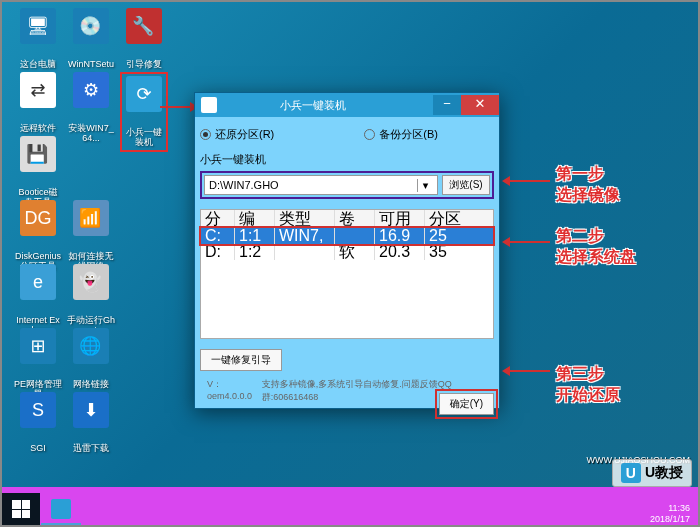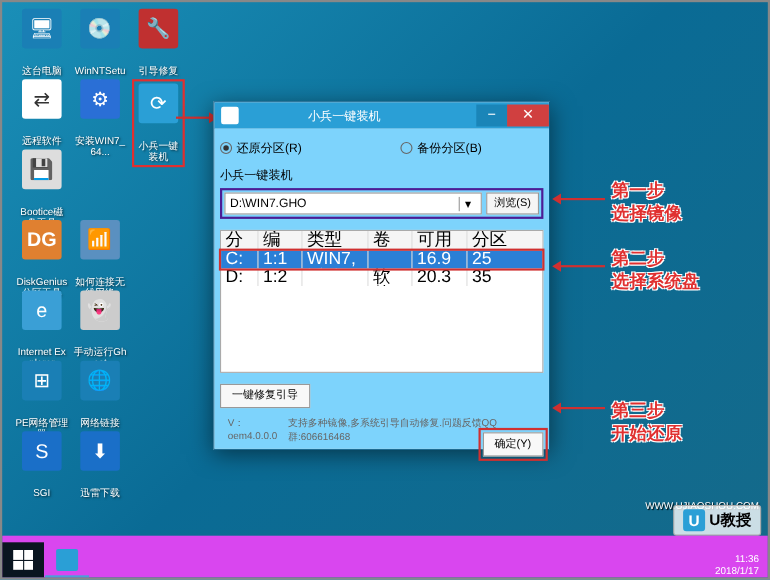--- a/index.html
+++ b/index.html
@@ -250,21 +250,21 @@
     </div>
     <div class="dicon highlighted" style="left: 120px; top: 72px;">
       <div class="ibox" style="background: rgb(42, 159, 214);">⟳</div>
       <div class="ilbl">小兵一键装机</div>
     </div>
     <div class="dicon" style="left: 14px; top: 136px;">
       <div class="ibox" style="background: rgb(221, 221, 221); color: rgb(51, 51, 51);">💾</div>
       <div class="ilbl">Bootice磁盘工具</div>
     </div>
     <div class="dicon" style="left: 14px; top: 200px;">
-      <div class="ibox" style="background: rgb(224, 128, 48); font-weight: bold;">DG</div>
+      <div class="ibox" style="background: rgb(224, 128, 48);">DG</div>
       <div class="ilbl">DiskGenius分区工具</div>
     </div>
     <div class="dicon" style="left: 67px; top: 200px;">
       <div class="ibox" style="background: rgb(90, 144, 192);">📶</div>
       <div class="ilbl">如何连接无线网络</div>
     </div>
     <div class="dicon" style="left: 14px; top: 264px;">
       <div class="ibox" style="background: rgb(58, 159, 214);">e</div>
       <div class="ilbl">Internet Explorer</div>
     </div>

